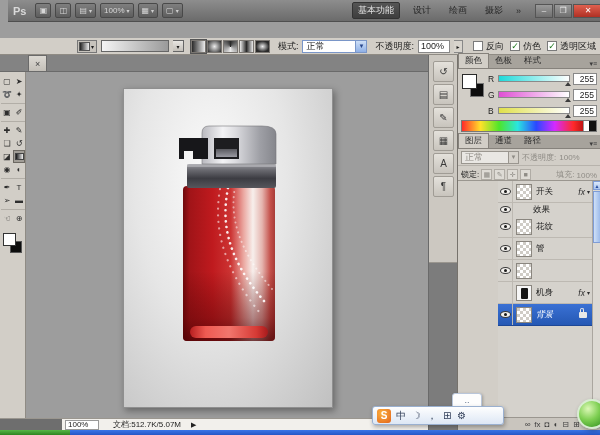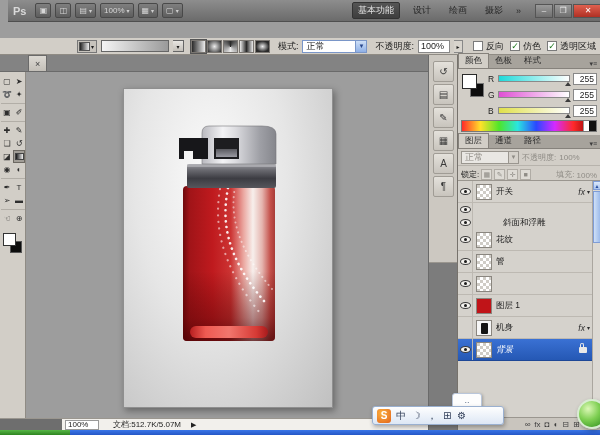--- a/index.html
+++ b/index.html
@@ -116,21 +116,21 @@
   .layers-panel { flex:1; display:flex; flex-direction:column; min-height:0; }
   .mode-row { height:17px; display:flex; align-items:center; gap:3px; padding:0 3px; border-bottom:1px solid #b7b3ac; }
   .mode-combo { display:flex; height:13px; border:1px solid #9a968f; background:#e9e7e3; color:#8f8c86; flex:0 0 58px; }
   .mode-combo .val { flex:1; padding:0 3px; display:flex; align-items:center; }
   .mode-combo .arrow { width:10px; background:#d6d2cb; border-left:1px solid #9a968f; font-size:6px; display:flex; align-items:center; justify-content:center; color:#8f8c86; }
   .gray { color:#8f8c86; }
   .tiny { font-size:8px; }
   .lock-row { height:15px; display:flex; align-items:flex-end; gap:2px; padding:0 3px; border-bottom:1px solid #9a968f; }
   .lockbtn { width:11px; height:11px; border:1px solid #b0aca5; color:#8f8c86; font-size:7px; display:flex; align-items:center; justify-content:center; background:#dedbd5; }
 
-  .layer-list { flex:1; position:relative; background:#d5d2cc; overflow:hidden; }
+  .layer-list { flex:1; position:relative; background:#d5d2cc; overflow:hidden;margin-left:40px; }
   .rows { position:absolute; left:0; top:0; right:8px; }
   .layer-row { display:flex; align-items:center; height:22px; border-bottom:1px solid #bdb9b2; padding-right:2px; }
   .layer-row.sub { height:13px; border-bottom:none; }
   .layer-row.selected { background:linear-gradient(#3a71d4,#2558b4); color:#fff; font-style:italic; border-bottom-color:#1d4796; }
   .eyecell { width:15px; height:100%; border-right:1px solid #bdb9b2; display:flex; align-items:center; justify-content:center; flex:0 0 15px; }
   .eye { width:11px; height:7px; border:1px solid #3a3a3a; border-radius:50%; position:relative; background:#f4f2ee; }
   .eye i { position:absolute; left:3px; top:1px; width:3px; height:3px; background:#1c1c1c; border-radius:50%; }
   .thumb { width:16px; height:16px; border:1px solid #8a867f; margin:0 4px 0 3px; background:repeating-conic-gradient(#ffffff 0% 25%, #cfccc6 0% 50%) 0 0/6px 6px; flex:0 0 16px; }
   .thumb-red { background:#c01418; }
   .thumb-body { background:#f6f6f6; }
@@ -488,28 +488,21 @@
                 <span class="fx">fx</span>
                 <span class="c">▾</span>
               </span>
             </div>
             <div class="layer-row sub">
               <span class="eyecell">
                 <span class="eye">
                   <i></i>
                 </span>
               </span>
-            </div>
-            <div class="layer-row sub">
-              <span class="eyecell">
-                <span class="eye">
-                  <i></i>
-                </span>
-              </span>
-              <span class="lname indent2">斜面和浮雕</span>
+              <span class="lname indent1">效果</span>
             </div>
             <div class="layer-row">
               <span class="eyecell">
                 <span class="eye">
                   <i></i>
                 </span>
               </span>
               <span class="thumb"></span>
               <span class="lname">花纹</span>
             </div>
@@ -522,29 +515,20 @@
               <span class="thumb"></span>
               <span class="lname">管</span>
             </div>
             <div class="layer-row">
               <span class="eyecell">
                 <span class="eye">
                   <i></i>
                 </span>
               </span>
               <span class="thumb"></span>
-            </div>
-            <div class="layer-row">
-              <span class="eyecell">
-                <span class="eye">
-                  <i></i>
-                </span>
-              </span>
-              <span class="thumb thumb-red"></span>
-              <span class="lname">图层 1</span>
             </div>
             <div class="layer-row">
               <span class="eyecell"></span>
               <span class="thumb thumb-body"></span>
               <span class="lname">机身</span>
               <span class="fxwrap">
                 <span class="fx">fx</span>
                 <span class="c">▾</span>
               </span>
             </div>

